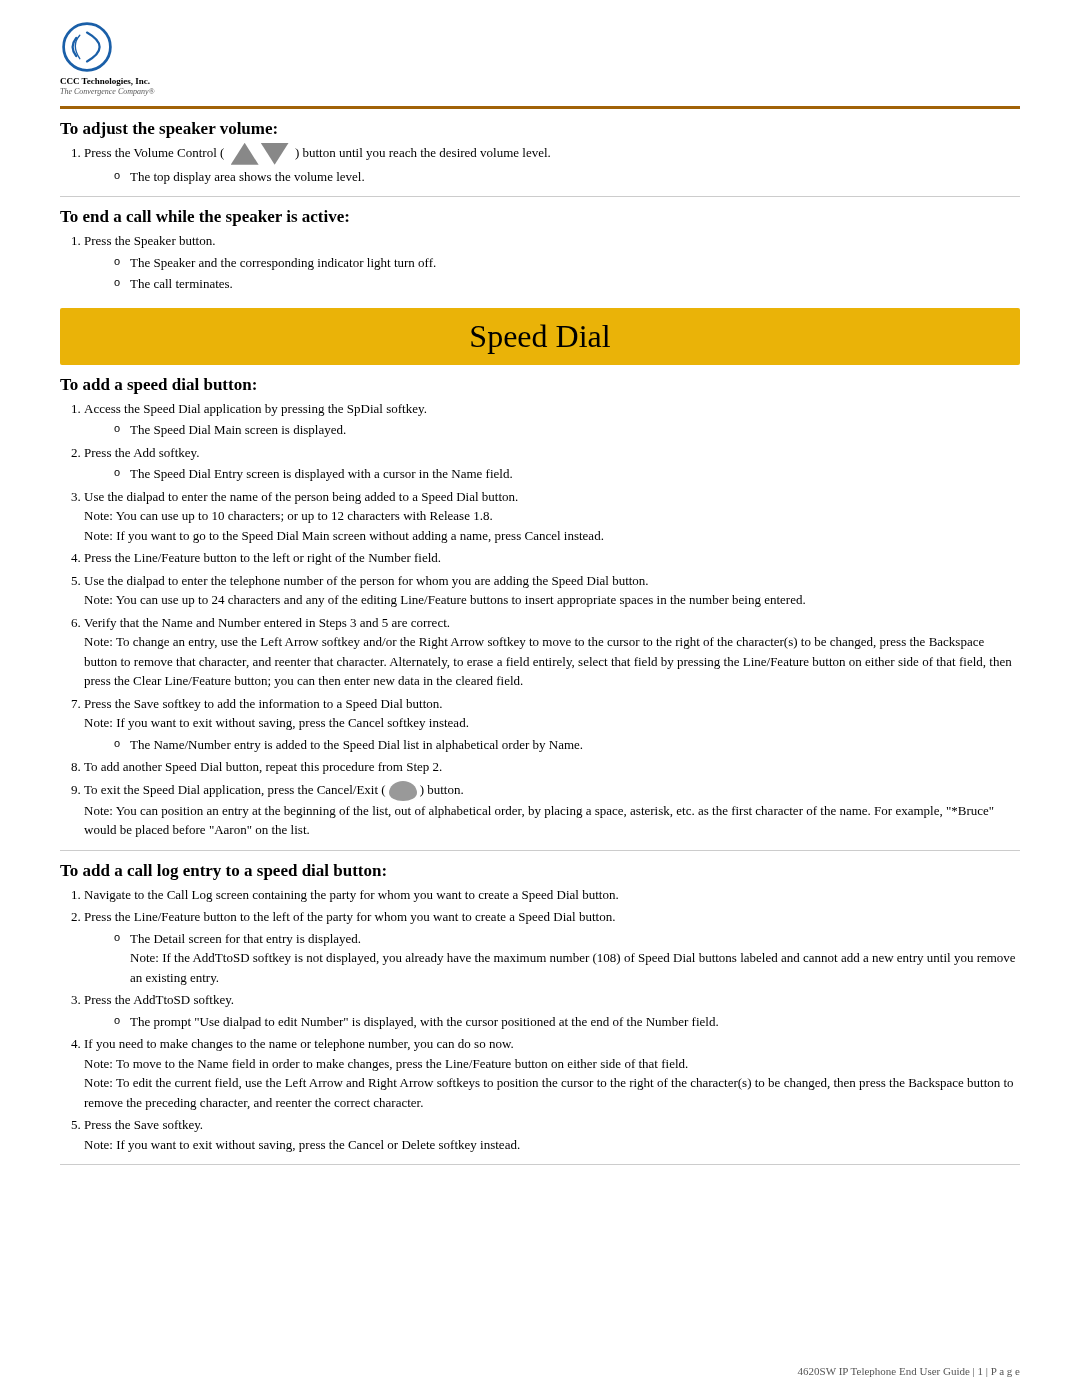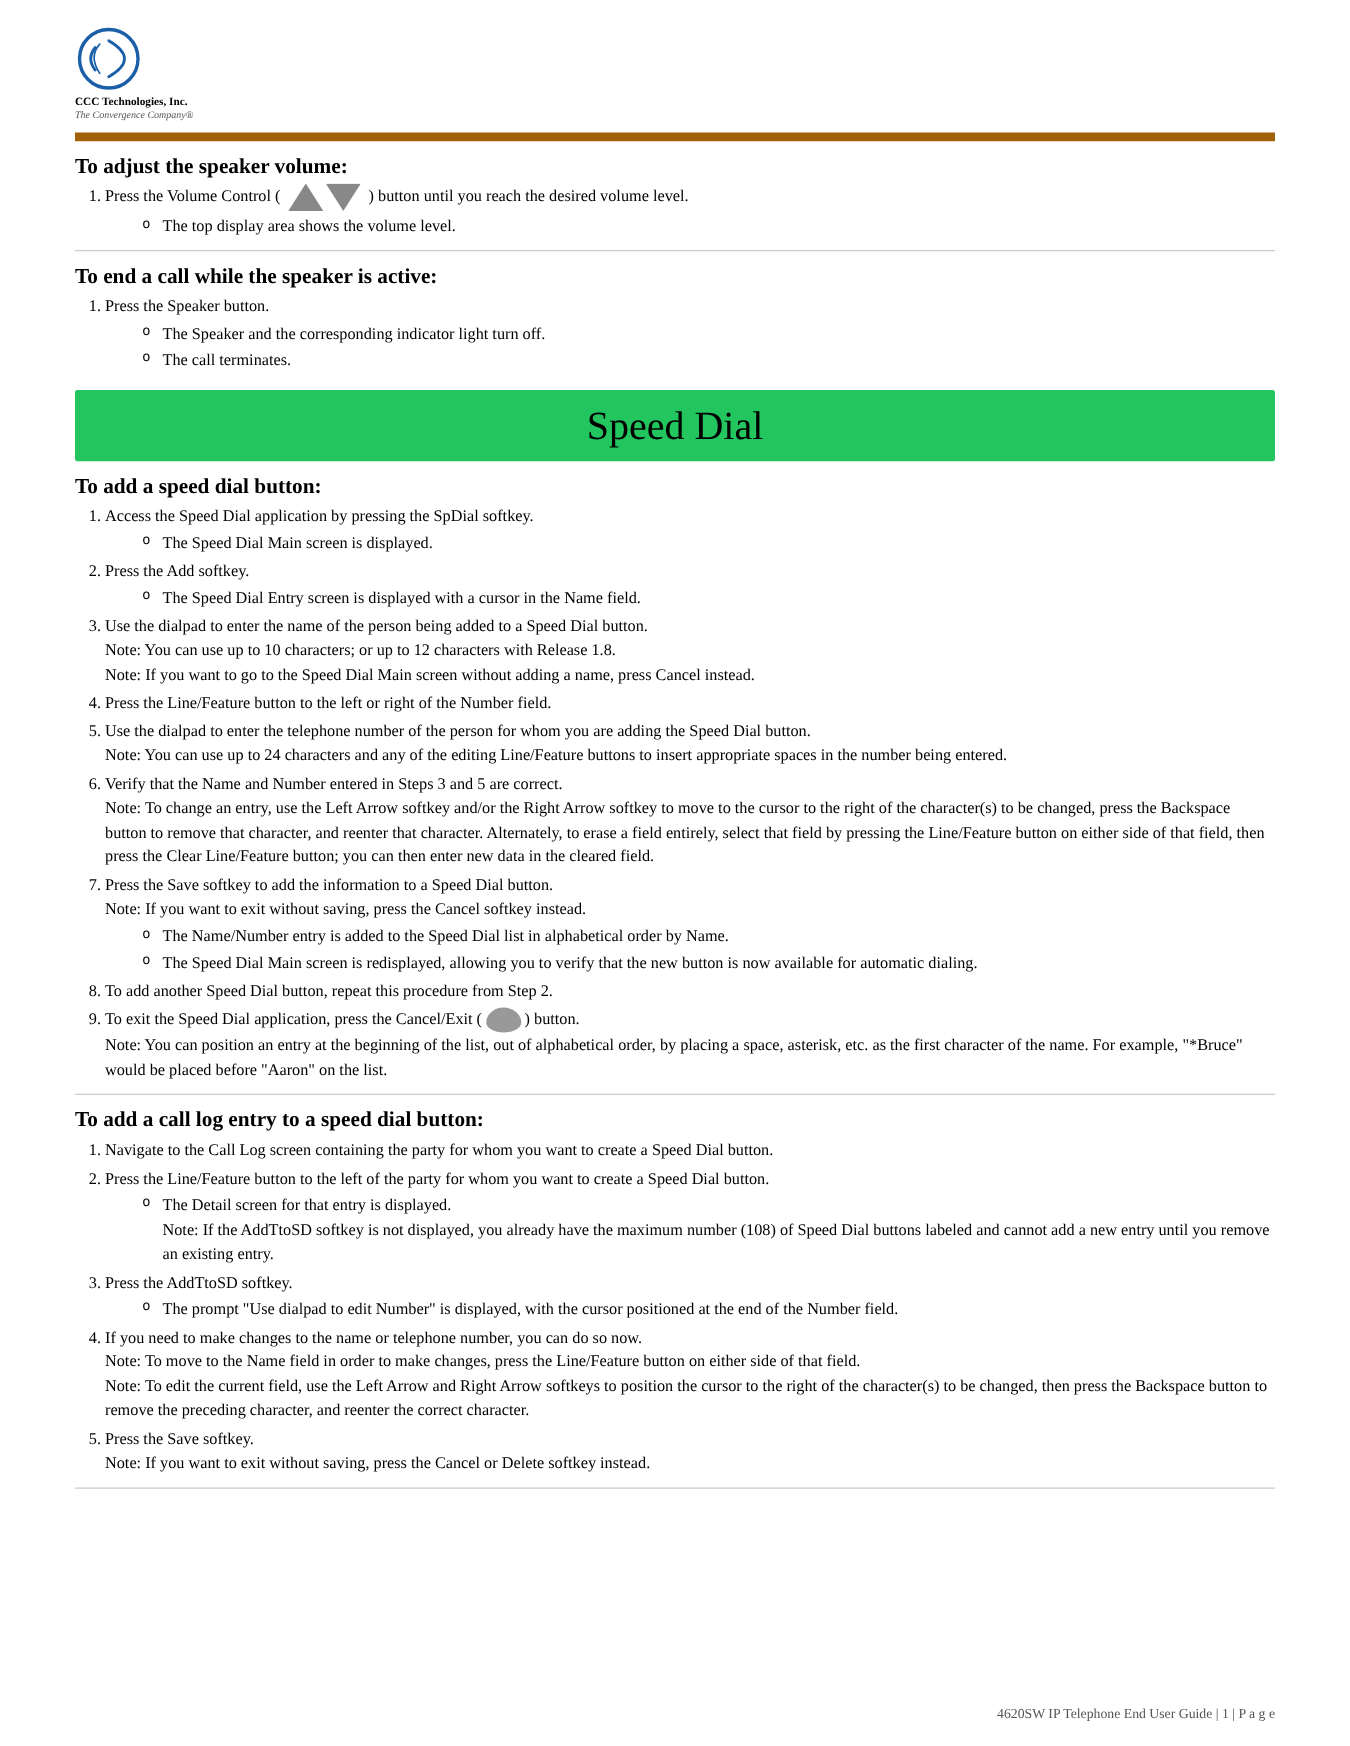--- a/index.html
+++ b/index.html
@@ -16,21 +16,21 @@
       width: 1080px;
       min-height: 1397px;
       background: #fff;
       padding: 20px 60px 40px 60px;
       position: relative;
     }
     .header {
       display: flex;
       align-items: center;
       padding-bottom: 10px;
-      border-bottom: 7px solid #a16207;
+      border-bottom: 3px solid #a16207;
       margin-bottom: 10px;
     }
     .logo-container {
       display: flex;
       flex-direction: column;
       align-items: flex-start;
     }
     .logo-circle {
       width: 54px;
       height: 54px;
@@ -81,21 +81,21 @@
       margin-bottom: 2px;
     }
     ul.sub-list > li::before {
       content: "o";
       position: absolute;
       left: 0;
       font-family: Arial, sans-serif;
       font-size: 11px;
     }
     .speed-dial-title-box {
-      background: #22c55e;
+      background: #eab308;
       text-align: center;
       padding: 10px 0;
       margin: 14px 0 10px 0;
       border-radius: 2px;
     }
     .speed-dial-title-box h1 {
       font-family: Times New Roman, serif;
       font-size: 32px;
       font-weight: normal;
       color: #000;
@@ -239,21 +239,20 @@
       <li>
         Verify that the Name and Number entered in Steps 3 and 5 are correct.<br>
         <span class="note-line"><b>Note:</b> To change an entry, use the <b>Left Arrow</b> softkey and/or the <b>Right Arrow</b> softkey to move to the cursor to the right of the character(s) to be changed, press the <b>Backspace</b> button to remove that character, and reenter that character. Alternately, to erase a field entirely, select that field by pressing the Line/Feature button on either side of that field, then press the <b>Clear</b> Line/Feature button; you can then enter new data in the cleared field.</span>
       </li>
 
       <li>
         Press the <b>Save</b> softkey to add the information to a Speed Dial button.<br>
         <span class="note-line"><b>Note:</b> If you want to exit without saving, press the <b>Cancel</b> softkey instead.</span>
         <ul class="sub-list">
           <li>The Name/Number entry is added to the Speed Dial list in alphabetical order by Name.</li>
-          <li>The Speed Dial Main screen is redisplayed, allowing you to verify that the new button is now available for automatic dialing.</li>
         </ul>
       </li>
 
       <li>
         To add another Speed Dial button, repeat this procedure from Step 2.
       </li>
 
       <li>
         To exit the Speed Dial application, press the <b>Cancel/Exit</b> (<span class="phone-exit-btn"></span>) button.<br>
         <span class="note-line"><b>Note:</b> You can position an entry at the beginning of the list, out of alphabetical order, by placing a space, asterisk, etc. as the first character of the name. For example, "*Bruce" would be placed before "Aaron" on the list.</span>

